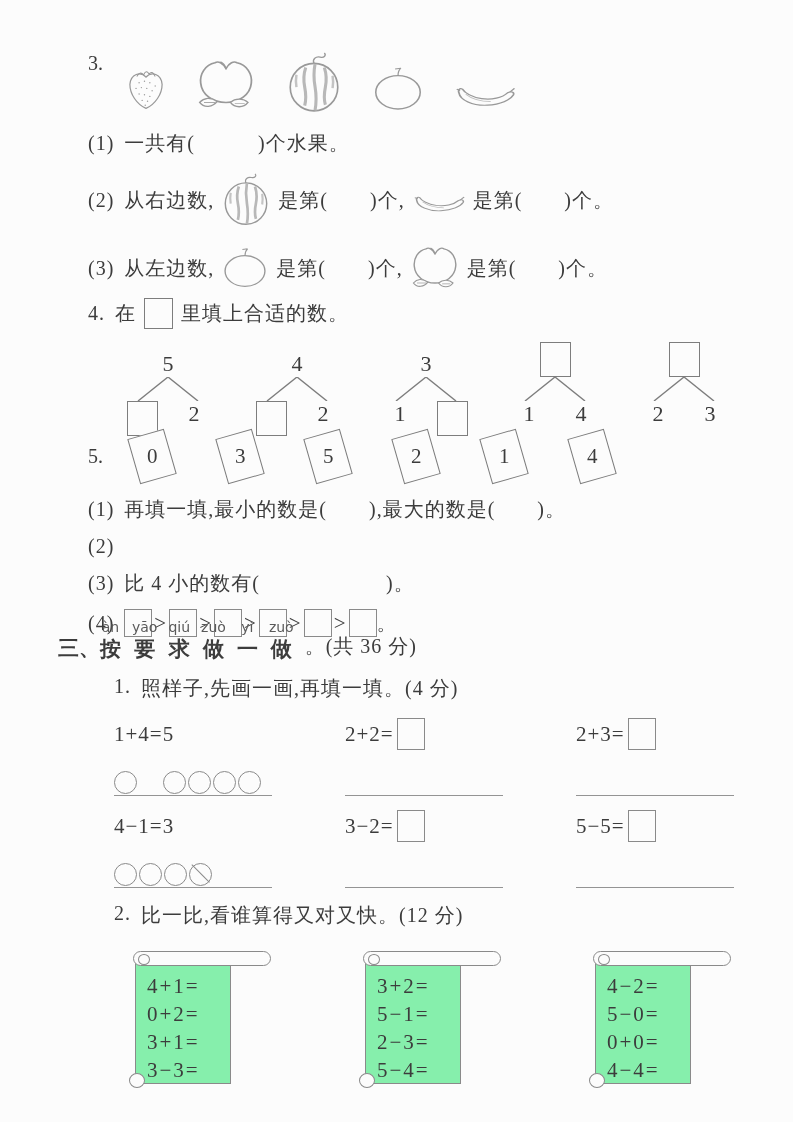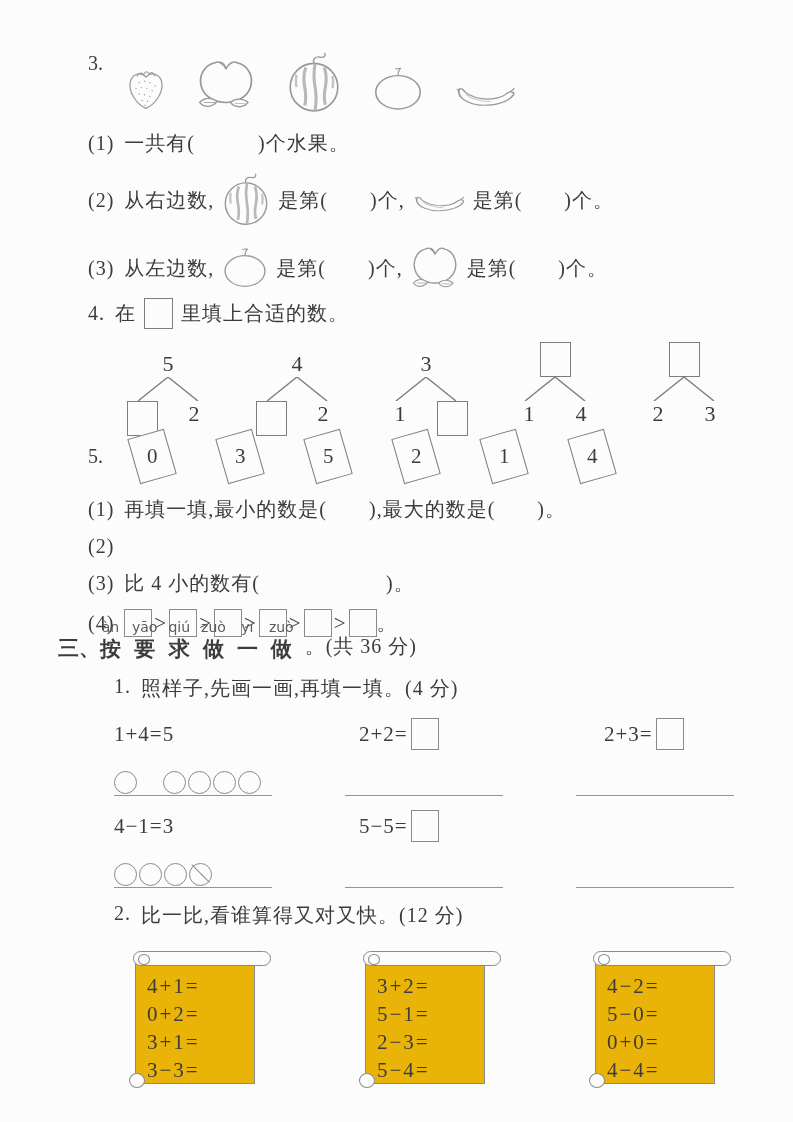--- a/index.html
+++ b/index.html
@@ -49,21 +49,21 @@
   #sec3-head { display:flex; align-items:flex-end; }
   .sec-label { font-size:21px; font-weight:bold; line-height:26px; padding-bottom:1px; }
   .pych { display:inline-flex; flex-direction:column; align-items:center; margin-right:11px; }
   .py { font-size:14px; color:#5a5a5a; font-family:"DejaVu Sans","Liberation Sans",sans-serif; height:19px; line-height:19px; }
   .ch { font-size:21px; font-weight:bold; line-height:25px; }
   .sec-suffix { font-size:20px; padding-bottom:2px; letter-spacing:1px; }
   .sub-title { display:flex; margin:13px 0 0 56px; font-size:20px; letter-spacing:1px; }
   .sub-title .qnum { margin-right:10px; }
 
   #grid { margin:16px 0 0 56px; }
-  .eq-row { display:flex;gap:14px; }
+  .eq-row { display:flex; }
   .eq-cell { display:flex; align-items:center; font-size:21px; letter-spacing:1px; }
   .eq-cell:nth-child(1) { width:231px; }
   .eq-cell:nth-child(2) { width:231px; }
   .eq-box { width:26px; height:30px; border:1.4px solid #8a8a8a; margin-left:3px; flex:none; }
   .draw-row { display:flex; margin-top:12px; margin-bottom:14px; }
   .draw-cell { height:32px; border-bottom:1.4px solid #949494; display:flex; align-items:flex-end; padding-bottom:1px; }
   .draw-cell.c1 { width:158px; margin-right:73px; }
   .draw-cell.c2 { width:158px; margin-right:73px; }
   .draw-cell.c3 { width:158px; }
   .circ { width:21px; height:21px; border:1.4px solid #8a8a8a; border-radius:50%; flex:none;
@@ -71,22 +71,22 @@
   .circ.crossed::after { content:""; position:absolute; left:-2px; top:9px; width:25px; height:1.4px;
           background:#8a8a8a; transform:rotate(45deg); }
   .ggap { width:24px; flex:none; }
 
   #scrolls { display:flex; margin-top:22px; margin-left:75px; gap:98px; }
   .scroll { position:relative; width:132px; height:133px; flex:none; }
   .srod { position:absolute; top:0; left:0; width:138px; height:15px; border:1.4px solid #8a8a8a;
           border-radius:8px; background:#fcfcfc; z-index:2; box-sizing:border-box; }
   .sloop { position:absolute; top:3px; left:5px; width:10px; height:9px; border:1.3px solid #8a8a8a;
           border-radius:50%; z-index:3; background:#fcfcfc; }
-  .sbody { position:absolute; top:7px; left:2px; width:120px; bottom:0; border:1.4px solid #8a8a8a;
-          background:#eab308; z-index:1; box-sizing:border-box; padding:13px 0 0 11px; }
+  .sbody { position:absolute; top:7px; left:2px; width:96px; bottom:0; border:1.4px solid #8a8a8a;
+          background:#86efac; z-index:1; box-sizing:border-box; padding:13px 0 0 11px; }
   .scurl { position:absolute; bottom:-4px; left:-4px; width:14px; height:13px; border:1.3px solid #8a8a8a;
           border-radius:50%; background:#fcfcfc; z-index:2; }
   .seq { font-size:21px; line-height:28px; letter-spacing:2px; }
 </style>
 </head>
 <body>
 
 <svg width="0" height="0" style="position:absolute" aria-hidden="true">
   <defs>
     <symbol id="f-strawberry" viewBox="0 0 60 60">
@@ -399,20 +399,24 @@
             <span class="circ"></span>
           </div>
           <div class="draw-cell c2"></div>
           <div class="draw-cell c3"></div>
         </div>
         <div class="eq-row">
           <div class="eq-cell">
             <span>4−1=3</span>
           </div>
           <div class="eq-cell">
+            <span>3−2=</span>
+            <span class="eq-box"></span>
+          </div>
+          <div class="eq-cell">
             <span>5−5=</span>
             <span class="eq-box"></span>
           </div>
         </div>
         <div class="draw-row">
           <div class="draw-cell c1">
             <span class="circ"></span>
             <span class="circ"></span>
             <span class="circ"></span>
             <span class="circ crossed"></span>

